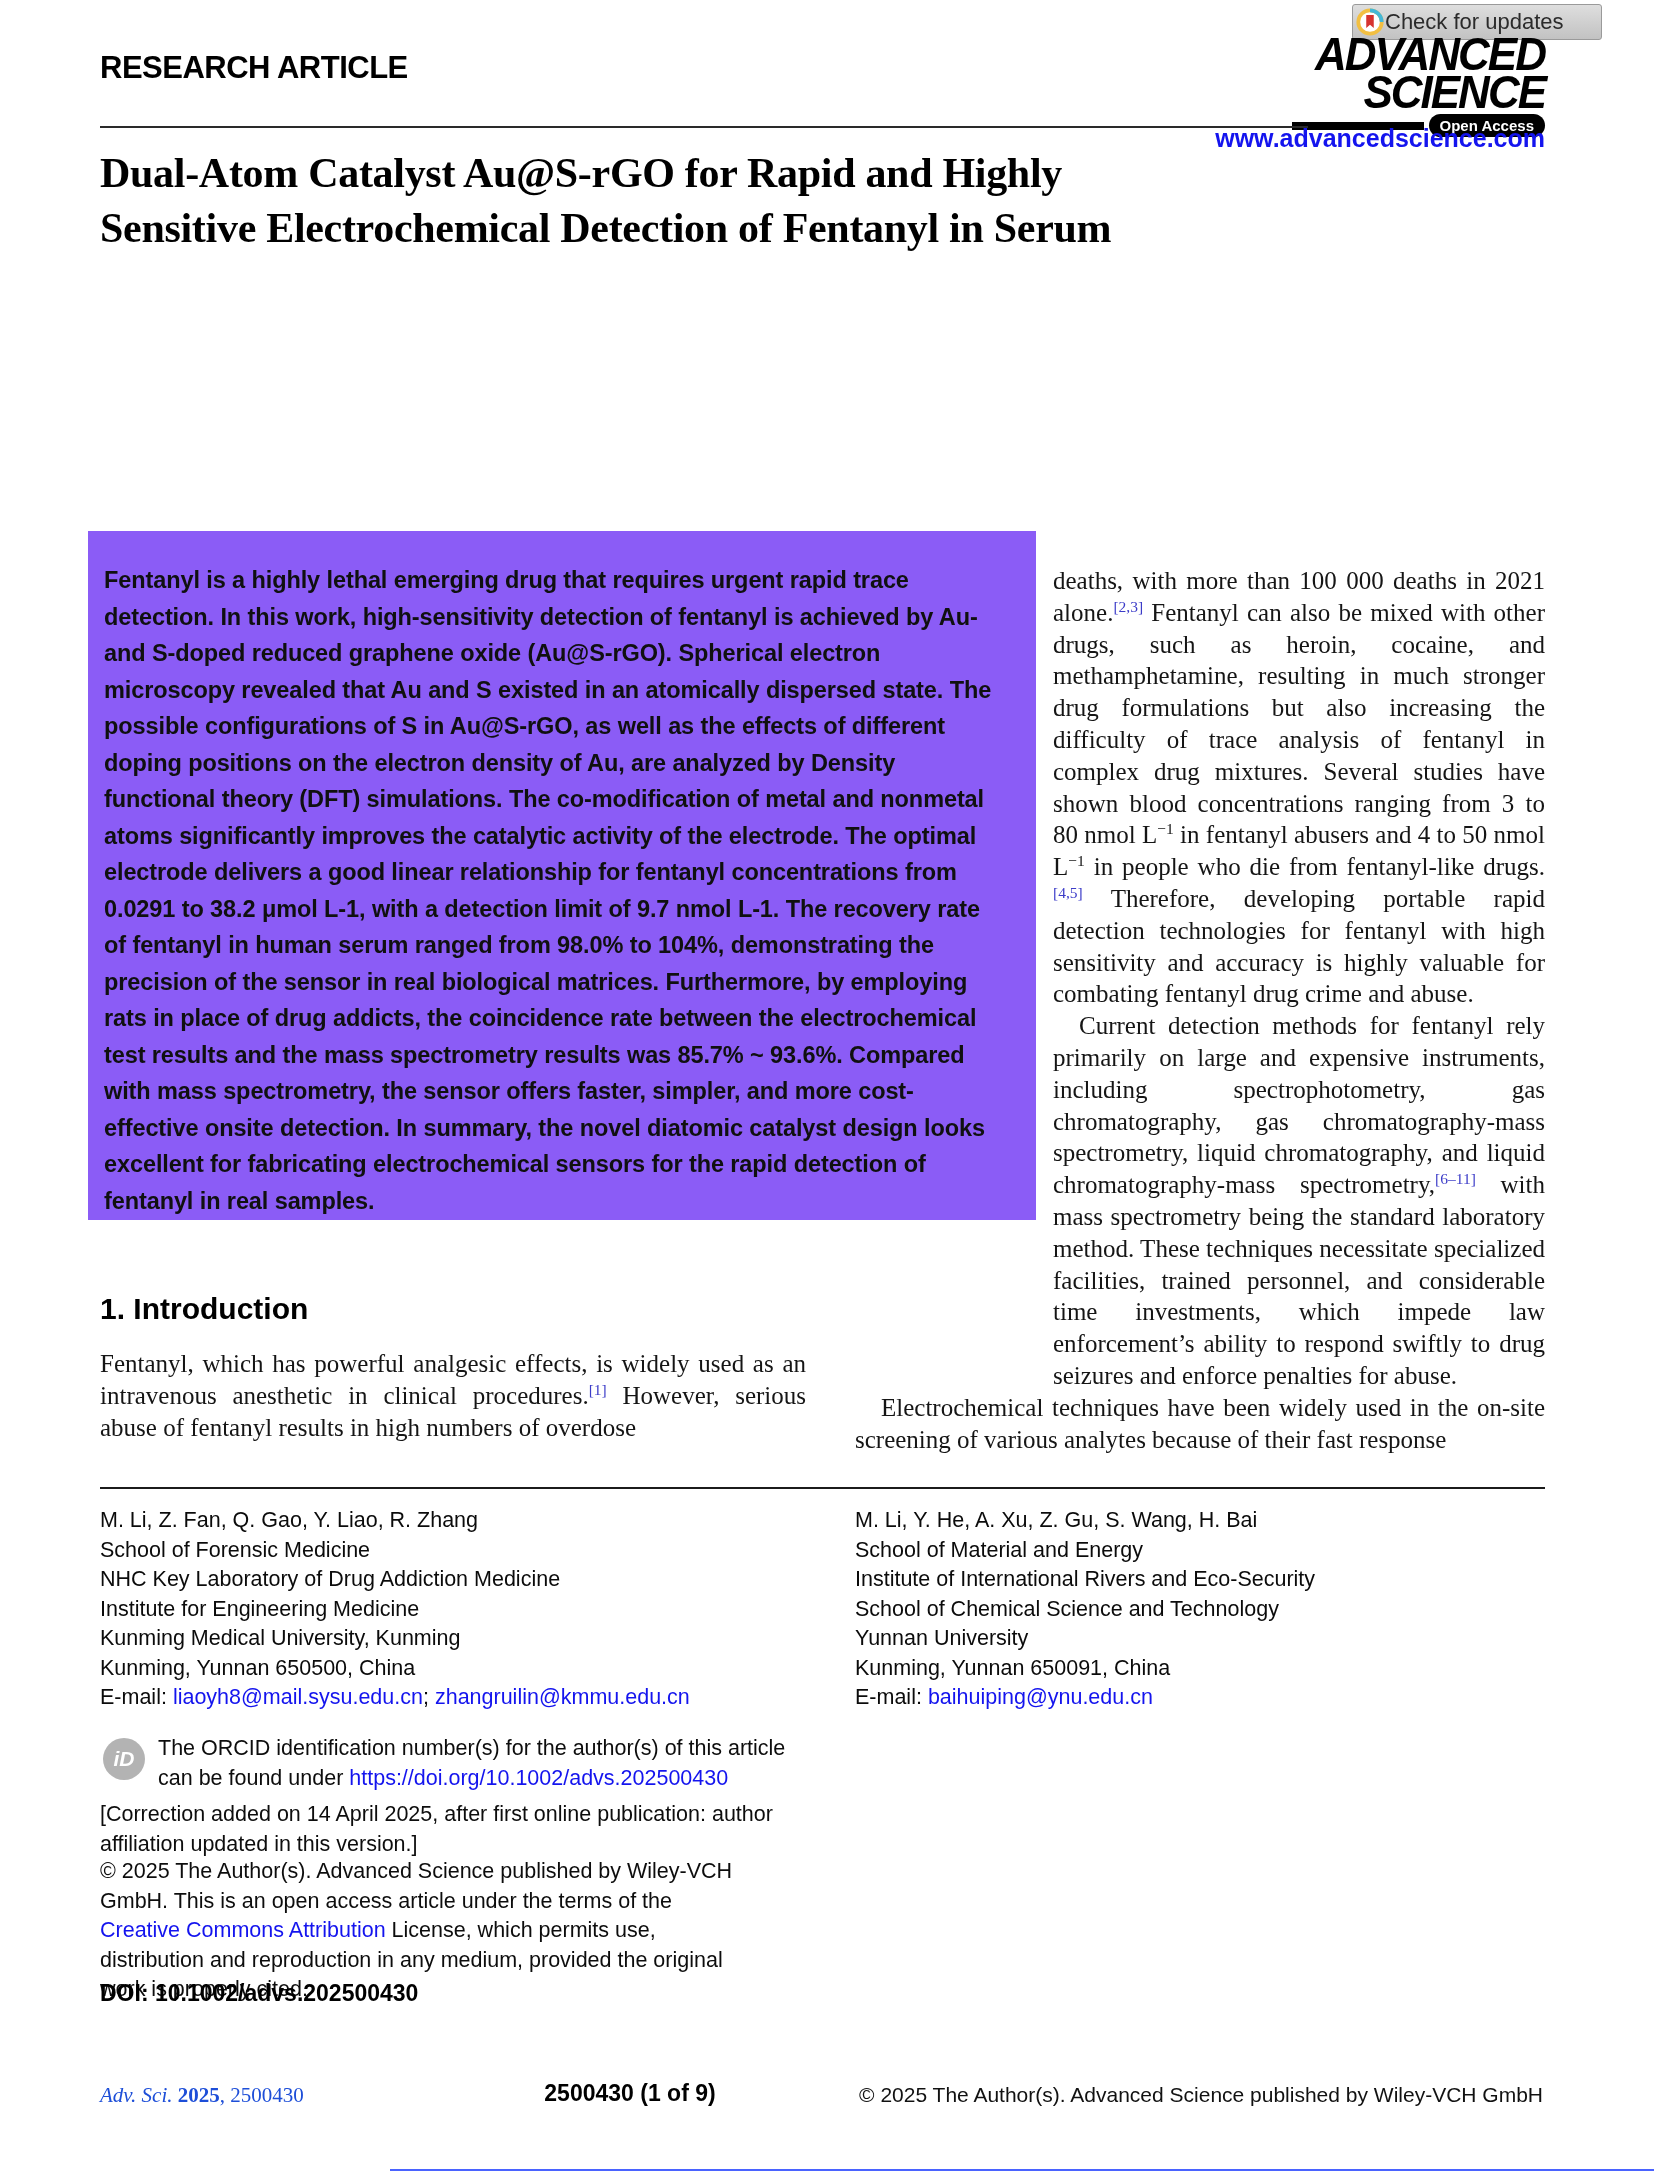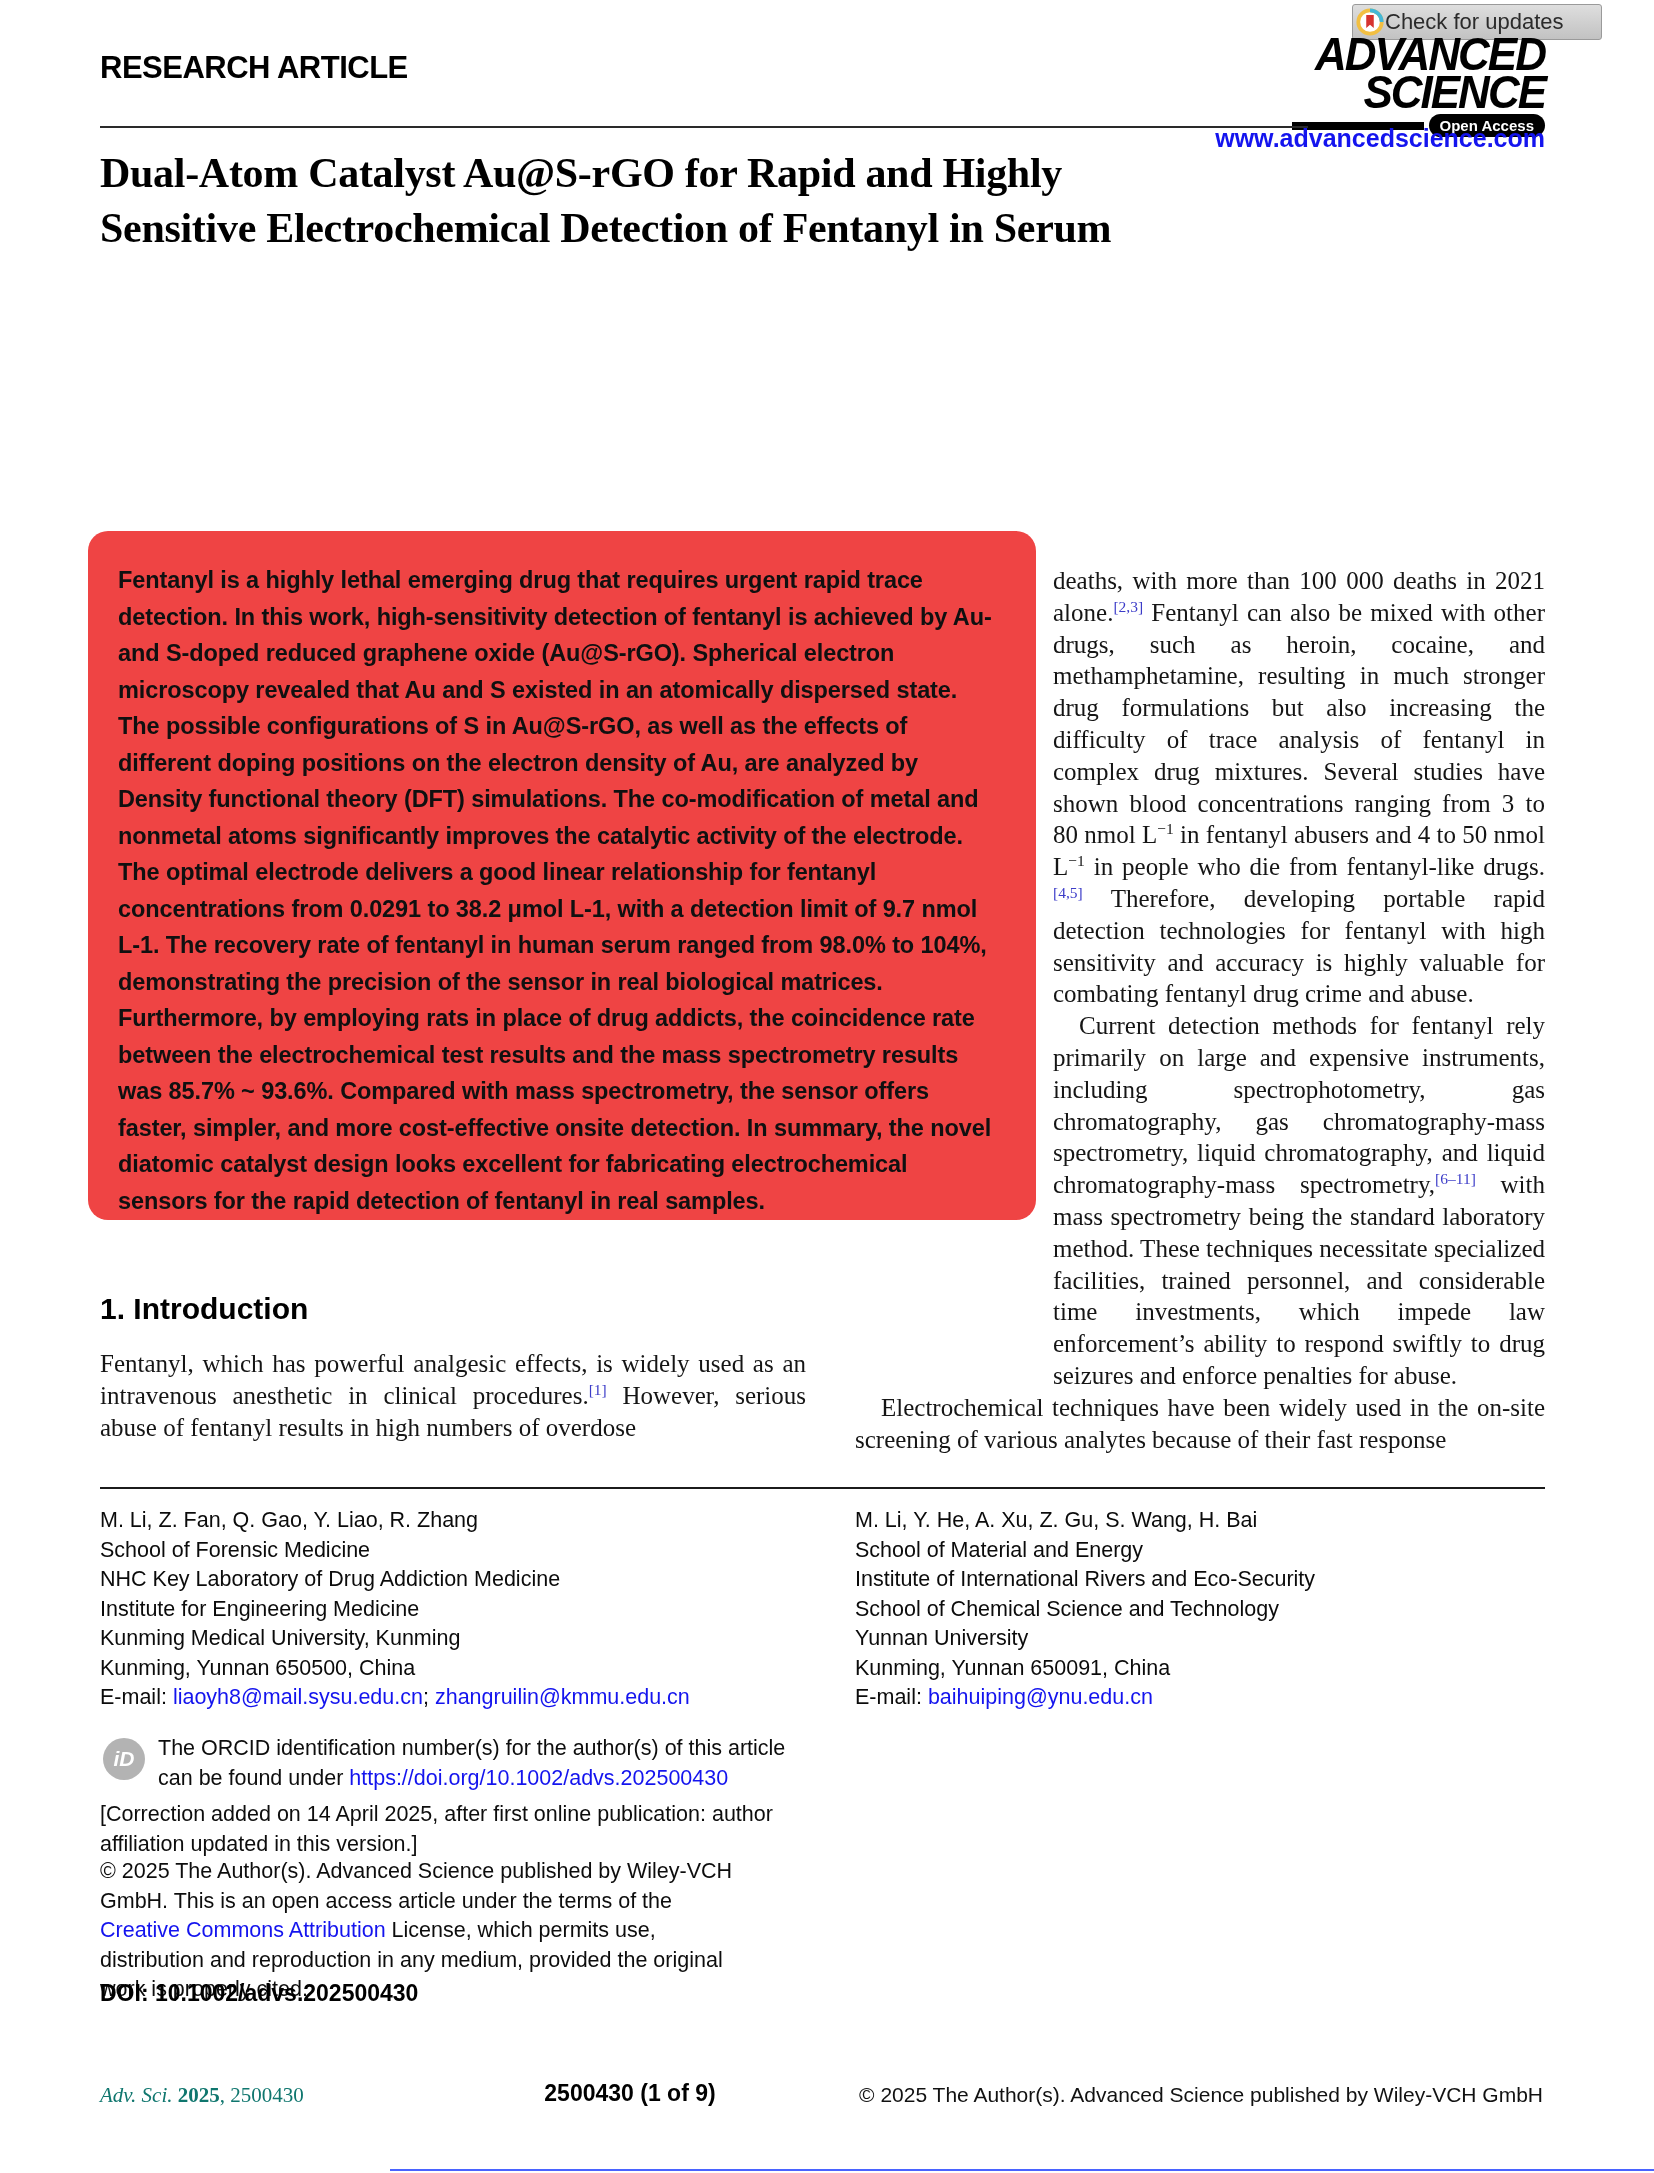--- a/index.html
+++ b/index.html
@@ -57,22 +57,22 @@
     font-size:42px;font-weight:bold;line-height:55px;color:#000;
     letter-spacing:-.3px;
   }
   #authors{
     position:absolute;left:100px;top:376px;width:1260px;
     font-style:italic;font-size:31px;line-height:47px;color:#000;
   }
   
   #abstract-box{
     position:absolute;left:88px;top:531px;width:948px;height:689px;
-    background:#ef4444;box-sizing:border-box;
-    padding:31px 36px 0 30px;overflow:hidden;border-radius:20px;
+    background:#8b5cf6;box-sizing:border-box;
+    padding:31px 36px 0 16px;overflow:hidden;
   }
   #abstract-box .txt{
     font-size:23.5px;font-weight:bold;line-height:36.5px;color:#101010;
     letter-spacing:-.1px;
   }
   #right-flow{
     position:absolute;left:855px;top:537px;width:690px;height:948px;
     overflow:hidden;
     font-family:"Liberation Serif",serif;
     font-size:25px;line-height:31.8px;text-align:justify;color:#151515;margin-top:28px;
@@ -114,21 +114,21 @@
   #copyright{
     position:absolute;left:100px;top:1857px;width:648px;
     font-size:21.5px;line-height:29.5px;
   }
   #doi{
     position:absolute;left:100px;top:1980px;
     font-size:23px;font-weight:bold;color:#000;
   }
   
   #footer-left{
-    position:absolute;left:100px;top:2083px;font-size:21px;color:#0f766e;
+    position:absolute;left:100px;top:2083px;font-size:21px;color:#1d4ed8;
     font-family:"Liberation Serif",serif;
   }
   #footer-left .it{font-style:italic;}
   #footer-left .b{font-weight:bold;}
   #footer-center{
     position:absolute;left:520px;top:2080px;width:220px;text-align:center;
     font-size:23px;font-weight:bold;color:#000;
   }
   #footer-right{
     position:absolute;right:111px;top:2083px;font-size:21px;color:#111;

